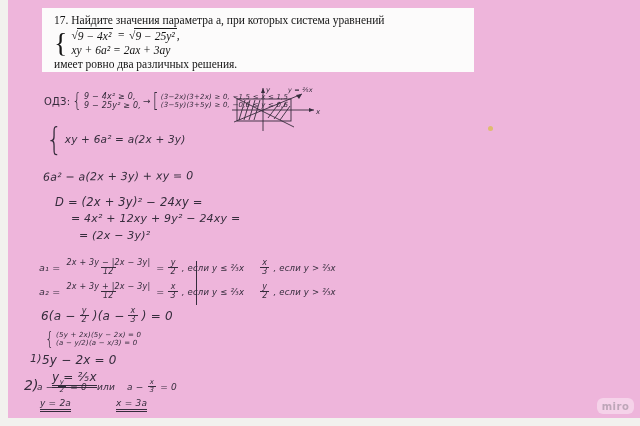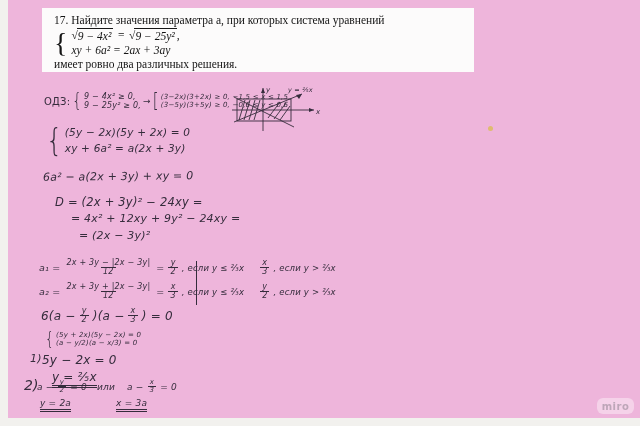--- a/index.html
+++ b/index.html
@@ -116,21 +116,20 @@
         <text x="86" y="30" font-size="7">x</text>
         <text x="36" y="8" font-size="7">y</text>
         <text x="58" y="8" font-size="6.5">y = ⅖x</text>
       </svg>
     </div>
 
     <div class="hw" style="left:38px;top:124px;font-size:10.5px;">
       <span class="rowline">
         <span class="brace" style="font-size:26px;">{</span>
         <span class="col" style="line-height:16px;">
-          <span>(5y − 2x)(5y + 2x) = 0</span>
           <span>xy + 6a² = a(2x + 3y)</span>
         </span>
       </span>
     </div>
 
     <div class="hw" style="left:35px;top:170px;font-size:11px;transform:rotate(-0.6deg);">6a² − a(2x + 3y) + xy = 0</div>
 
     <div class="hw" style="left:47px;top:195px;font-size:11.5px;">D = (2x + 3y)² − 24xy =</div>
     <div class="hw" style="left:63px;top:212px;font-size:11px;">= 4x² + 12xy + 9y² − 24xy =</div>
     <div class="hw" style="left:71px;top:229px;font-size:11px;text-align:center;">= (2x − 3y)²</div>

